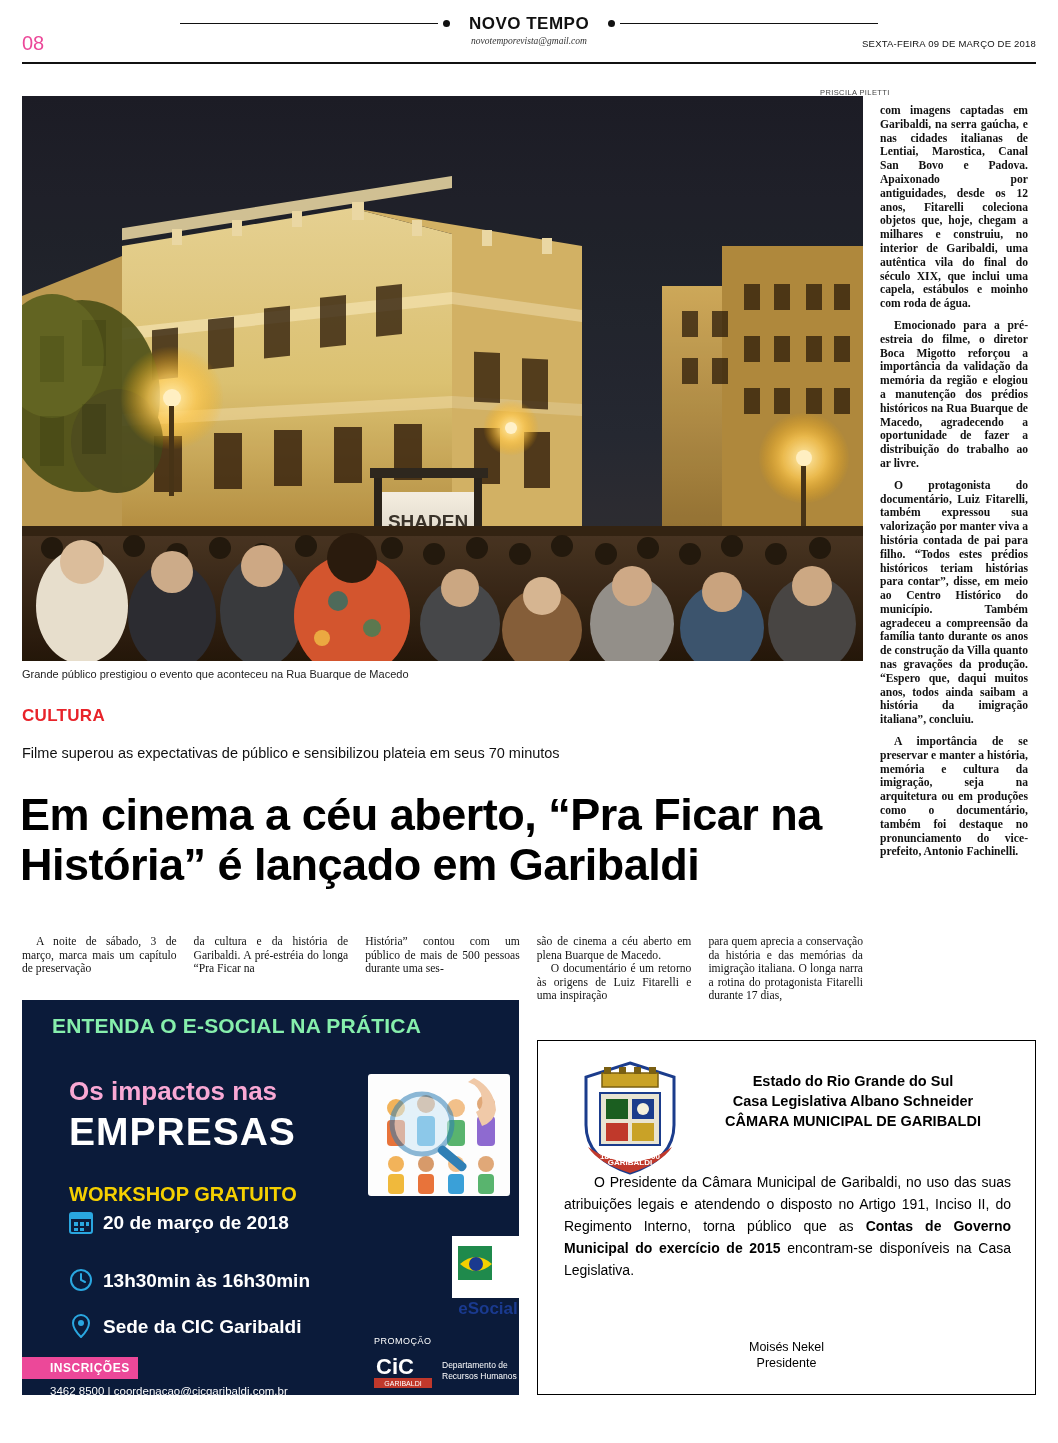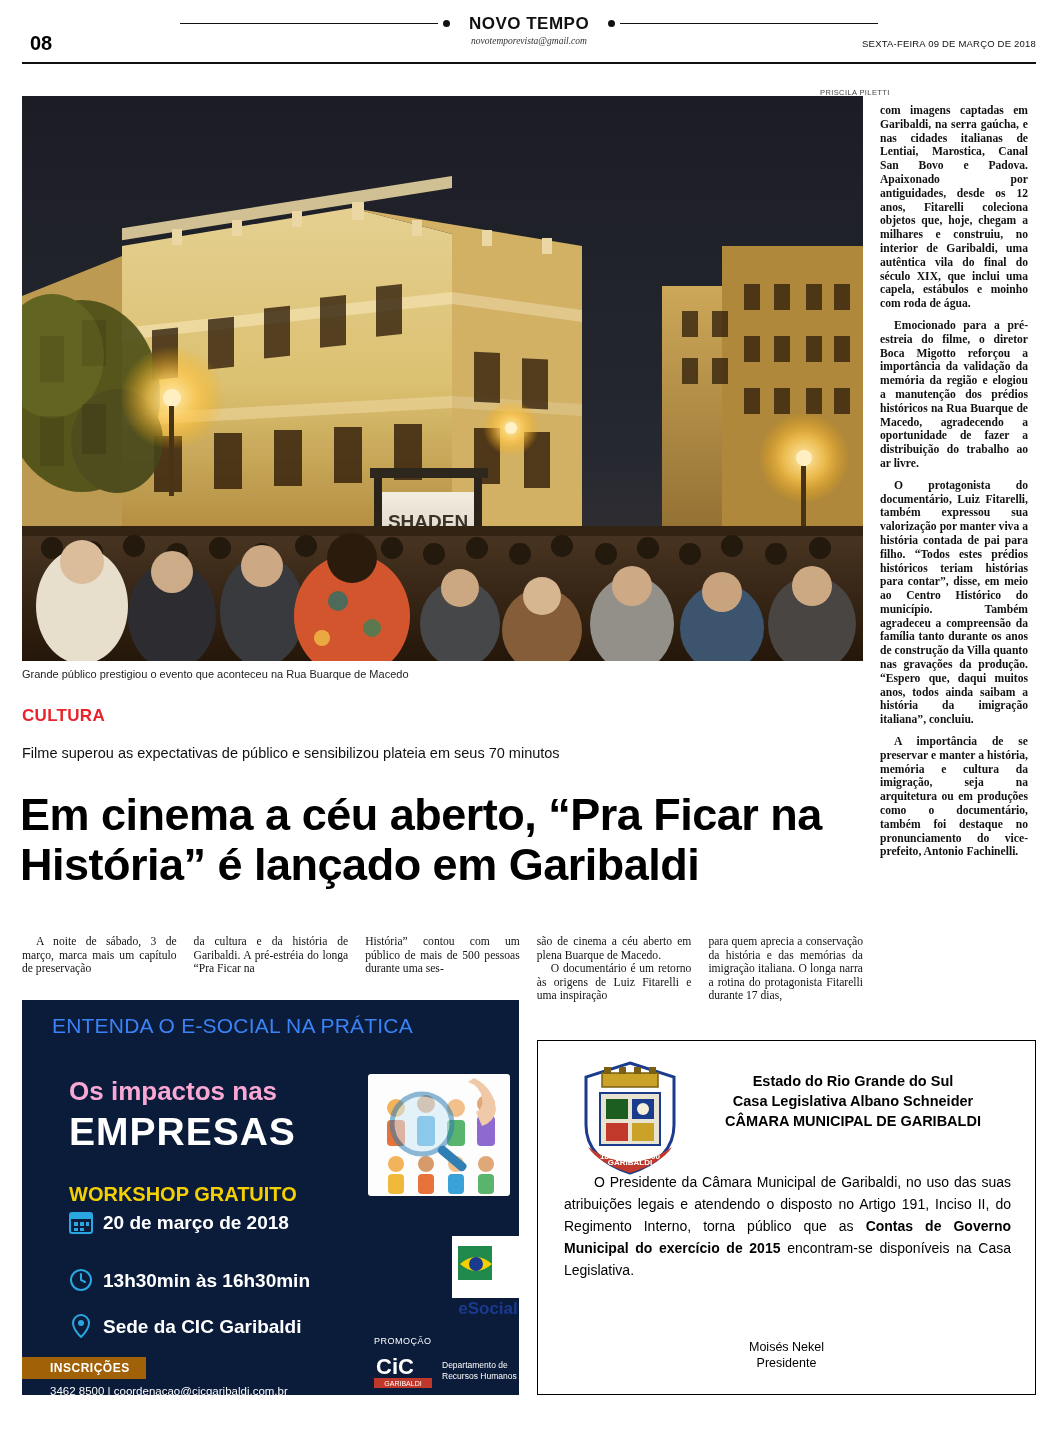--- a/index.html
+++ b/index.html
@@ -10,21 +10,21 @@
     color:#111;
     position:relative;
     overflow:hidden;
   }
   .page{position:relative;width:1058px;height:1443px;}
 
   
   .masthead{position:absolute;left:0;top:0;width:1058px;height:62px;}
   .mh-page-num{
     position:absolute;left:22px;top:32px;
-    font-size:20px;font-weight:bold;color:#000000;letter-spacing:0;margin-left:8px;
+    font-size:20px;font-weight:normal;color:#ec4899;letter-spacing:0;
   }
   .mh-center{
     position:absolute;left:50%;transform:translateX(-50%);top:14px;
     text-align:center;width:420px;
   }
   .mh-title{
     font-size:17px;font-weight:bold;letter-spacing:.5px;color:#111;
     font-family:"Liberation Sans", sans-serif;
   }
   .mh-email{
@@ -103,21 +103,21 @@
   }
   .right-col p{margin:8px;text-indent:14px;font-weight:bold;}
 
   
   .ad-esocial{
     position:absolute;left:22px;top:1000px;width:497px;height:395px;
     background:#0b1b3a;overflow:hidden;
   }
   .es-title{
     position:absolute;left:30px;top:14px;width:420px;
-    color:#3b82f6;font-size:21px;font-weight:normal;letter-spacing:.2px;
+    color:#86efac;font-size:21px;font-weight:bold;letter-spacing:.2px;
   }
   .es-sub1{
     position:absolute;left:47px;top:76px;
     color:#f9a8d4;font-size:26px;font-weight:bold;
   }
   .es-sub2{
     position:absolute;left:47px;top:110px;
     color:#ffffff;font-size:39px;font-weight:bold;letter-spacing:1px;
   }
   .es-sub3{
@@ -127,22 +127,22 @@
   .es-item{
     position:absolute;left:47px;color:#fff;font-size:19px;font-weight:bold;
   }
   .es-item .ic{
     display:inline-block;width:24px;height:24px;vertical-align:-5px;margin-right:10px;
   }
   .es-i1{top:210px;}
   .es-i2{top:268px;}
   .es-i3{top:314px;}
   .es-insc-tab{
-    position:absolute;left:0;top:357px;background:#a16207;color:#fff;
-    font-size:12px;font-weight:bold;padding:4px 16px 4px 28px;letter-spacing:.5px;
+    position:absolute;left:0;top:357px;background:#ec4899;color:#fff;
+    font-size:12px;font-weight:bold;padding:4px 8px 4px 28px;letter-spacing:.5px;
   }
   .es-contact{
     position:absolute;left:28px;top:385px;color:#fff;font-size:11.5px;
   }
   .es-promo{
     position:absolute;left:352px;top:336px;color:#fff;font-size:9px;letter-spacing:.5px;
   }
   .es-dep{
     position:absolute;left:420px;top:360px;color:#fff;font-size:8.5px;line-height:11px;
   }

